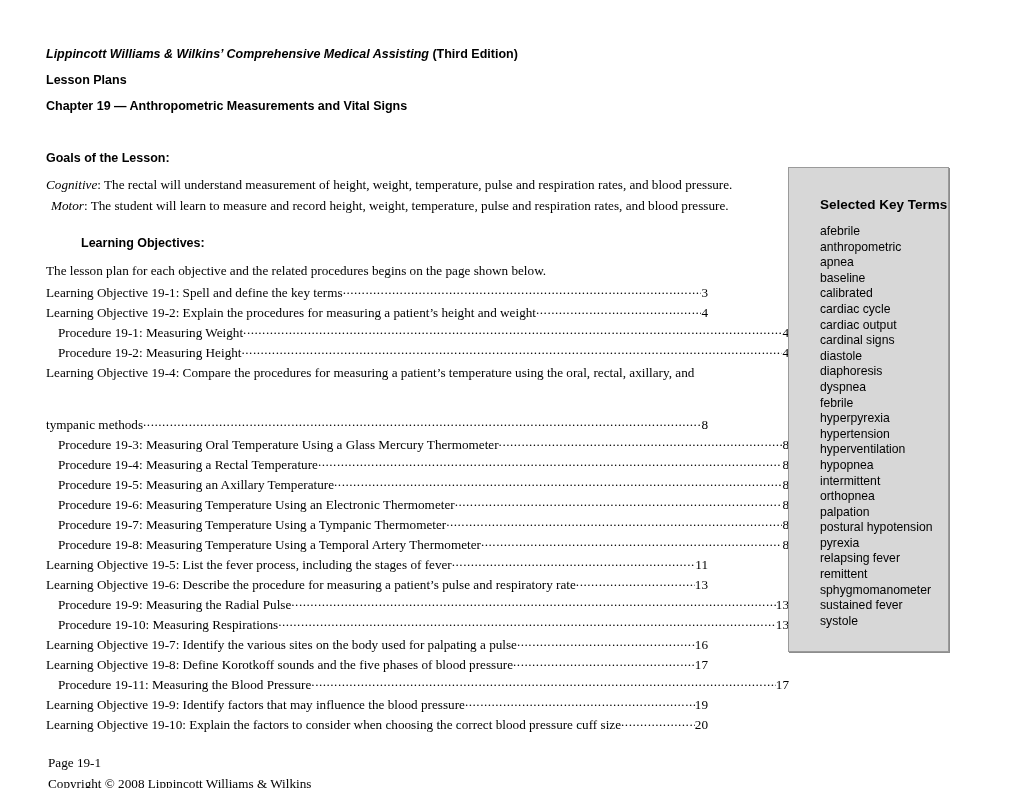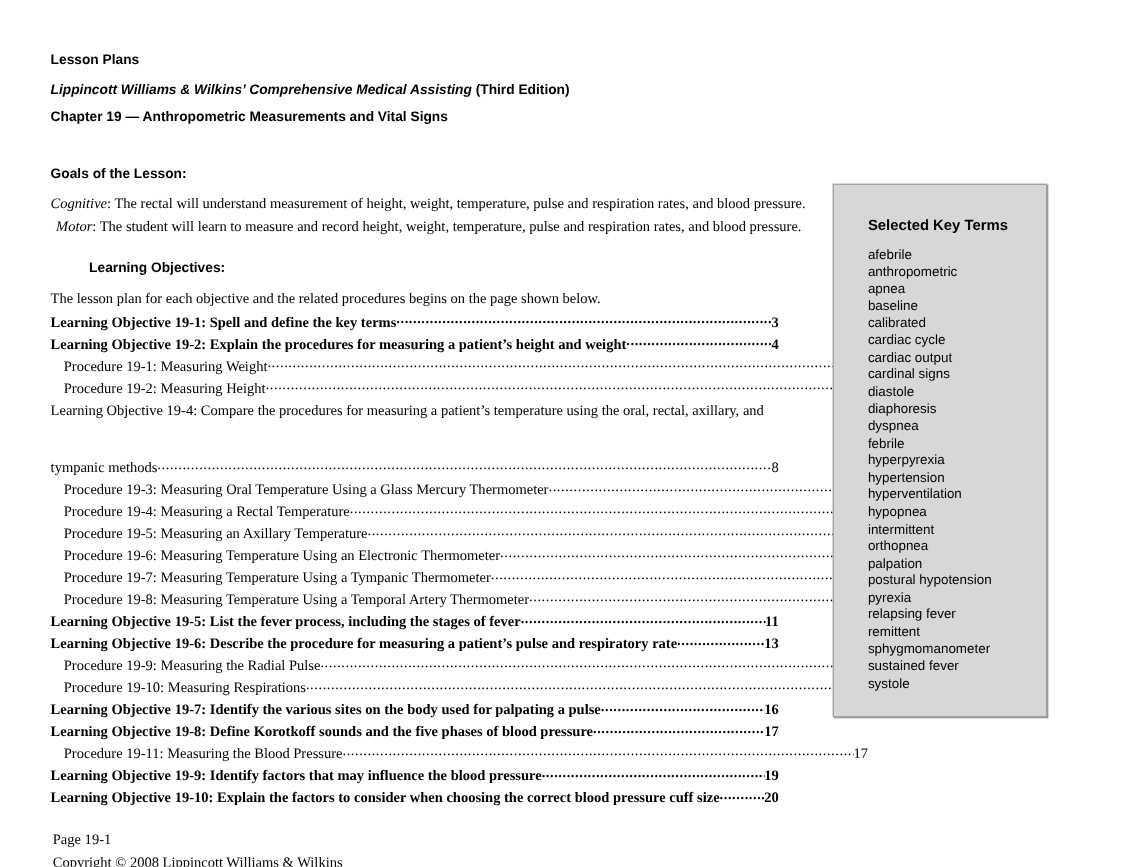--- a/index.html
+++ b/index.html
@@ -96,21 +96,21 @@
     font-size: 13.2px;
   }
   .toc-row {
     display: flex;
     align-items: baseline;
     line-height: 20px;
     margin-bottom: 0px;
     height: 20px;
     white-space: nowrap;
   }
-  .toc-row.objective { width: 662px; font-weight: bold; }
+  .toc-row.objective { width: 662px; }
   .toc-row.procedure { width: 731px; padding-left: 12px; }
 
   .toc-row.wrap {
     display: block;
     height: auto;
     white-space: normal;
     width: 662px;
     line-height: 20px;
   }
   .toc-row.wrap .wrap-first {
@@ -137,23 +137,23 @@
     content: ".........................................................................................................................................................................................................";
     display: block;
     white-space: nowrap;
     overflow: hidden;
   }
   .toc-page { flex: 0 0 auto; }
 
   
   .keybox {
     position: absolute;
-    left: 757px;
+    left: 788px;
     top: 167px;
-    width: 195px;
+    width: 161px;
     height: 485px;
     background: #d7d7d7;
     border: 1px solid #9a9a9a;
     box-sizing: border-box;
     box-shadow: 1px 1px 0 #8d8d8d;
   }
   .keybox-title {
     position: absolute;
     left: 31px;
     top: 29px;
@@ -181,22 +181,22 @@
     font-size: 13.2px;
     line-height: 21px;
   }
 </style>
 </head>
 <body>
 
 <div class="page">
 
   <div class="header">
+    <div class="hdr-line hdr-title-1"><span class="ital">Lippincott Williams &amp; Wilkins’ Comprehensive Medical Assisting</span><span> (Third Edition)</span></div>
     <div class="hdr-line hdr-title-2">Lesson Plans</div>
-    <div class="hdr-line hdr-title-1"><span class="ital">Lippincott Williams &amp; Wilkins’ Comprehensive Medical Assisting</span><span> (Third Edition)</span></div>
     <div class="hdr-line hdr-title-3">Chapter 19 — Anthropometric Measurements and Vital Signs</div>
   </div>
 
   <div class="goals-heading">Goals of the Lesson:</div>
   <div class="goals-body">
     <div class="goal-cognitive"><span class="lbl">Cognitive</span><span>: The rectal will understand measurement of height, weight, temperature, pulse and respiration rates, and blood pressure.</span></div>
     <div class="goal-motor"><span class="lbl">Motor</span><span>: The student will learn to measure and record height, weight, temperature, pulse and respiration rates, and blood pressure.</span></div>
   </div>
 
   <div class="lo-heading">Learning Objectives:</div>

